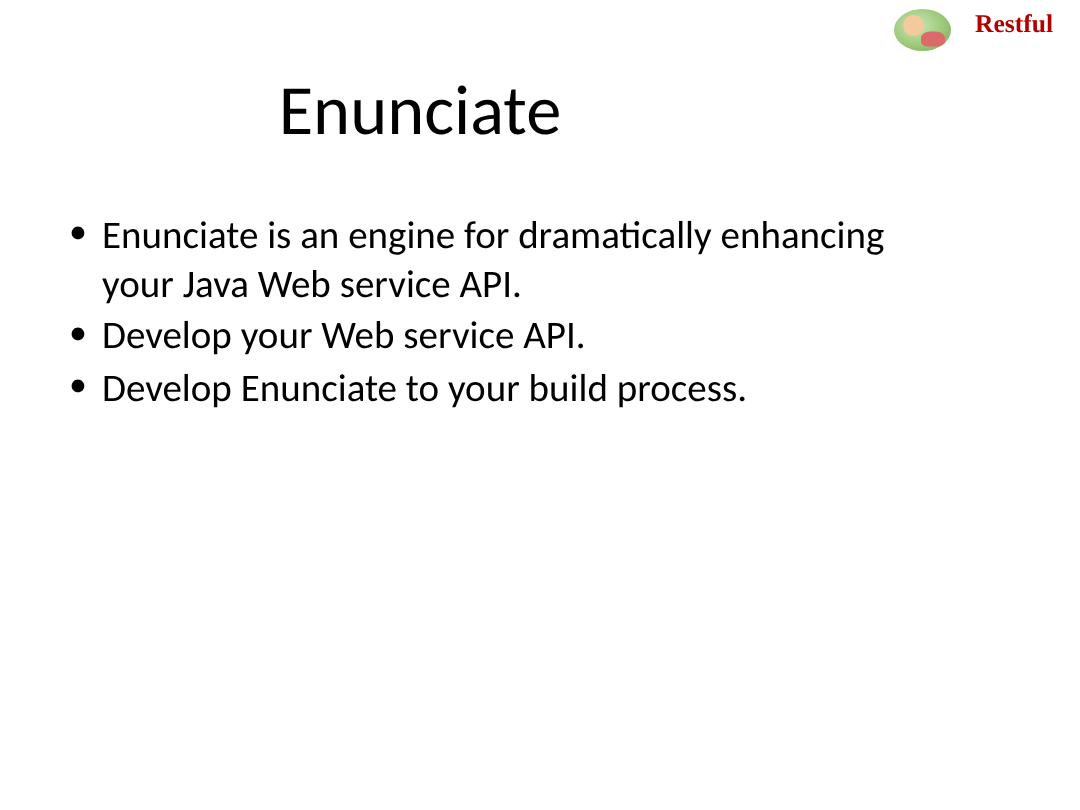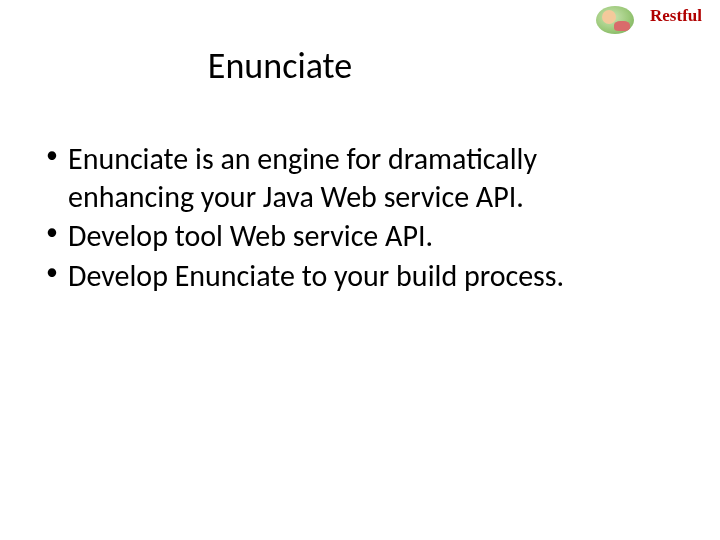--- a/index.html
+++ b/index.html
@@ -40,37 +40,37 @@
     font-weight: bold;
     color: #b00000;
     font-size: 17px;
   }
   .title {
     position: absolute;
     top: 44px;
     left: 0;
     width: 560px;
     text-align: center;
-    font-size: 36px;
+    font-size: 47px;
     font-weight: 400;
     color: #000;
   }
   .content {
     position: absolute;
     top: 140px;
     left: 40px;
     width: 560px;
   }
   .content ul {
     list-style: none;
   }
   .content li {
     position: relative;
     padding-left: 28px;
-    font-size: 30px;
+    font-size: 26px;
     line-height: 1.25;
     color: #000;
     margin-bottom: 2px;
   }
   .content li::before {
     content: "•";
     position: absolute;
     left: 6px;
     top: 0;
     font-size: 24px;
@@ -85,18 +85,18 @@
   <div class="badge">
     <div class="badge-icon"></div>
     <span class="badge-text">Restful</span>
   </div>
 
   <h1 class="title">Enunciate</h1>
 
   <div class="content">
     <ul>
       <li>Enunciate is an engine for dramatically enhancing your Java Web service API.</li>
-      <li>Develop tool Web service API.</li>
+      <li>Develop your Web service API.</li>
       <li>Develop Enunciate to your build process.</li>
     </ul>
   </div>
 
 </div>
 
 </body></html>

